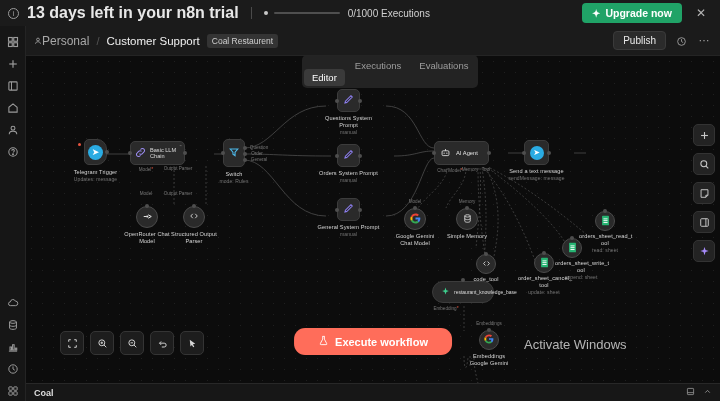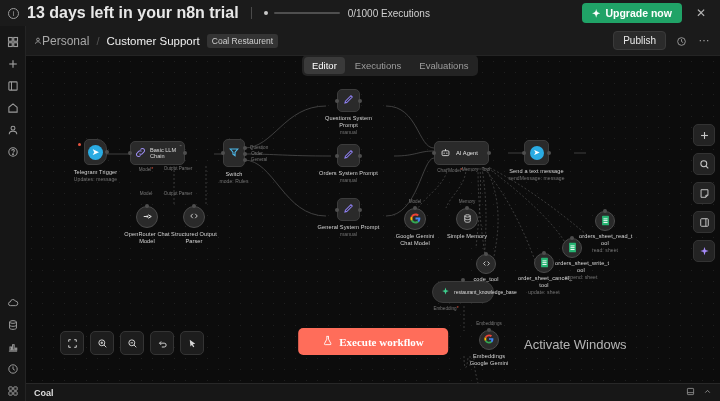--- a/index.html
+++ b/index.html
@@ -80,21 +80,21 @@
   
   .tabs {
     position: absolute; top: 55px; left: 302px; z-index: 24;
     background: #232323; border-radius: 5px; padding: 2px;
     display: flex; gap: 2px;
   }
   .tab {
     font-size: 9.5px; color: #9d9d9d; padding: 3px 8px;
     border-radius: 4px; cursor: pointer; white-space: nowrap;
   }
-  .tab.active { background: #3a3a3a; color: #fff; }
+  .tab.active { background: #3a3a3a; color: #fff; margin-top: 12px; }
 
   
   .canvas {
     position: absolute; top: 56px; left: 26px; width: 694px; height: 327px;
     background: #0c0c0c;
     background-image: radial-gradient(#1f1f1f 0.7px, transparent 0.7px);
     background-size: 11px 11px;
     overflow: hidden; z-index: 10;
   }
   .edges { position: absolute; inset: 0; width: 694px; height: 327px; }
@@ -157,24 +157,24 @@
   }
   .cc-btn {
     width: 24px; height: 24px; background: #1d1d1d; border: 1px solid #343434;
     border-radius: 5px; display: flex; align-items: center; justify-content: center;
     color: #d5d5d5; cursor: pointer;
   }
   .cc-btn svg { width: 11px; height: 11px; }
 
   .exec-btn {
     position: absolute; bottom: 28px; left: 50%; transform: translateX(-50%);
-    background: #ff6d5a; color: #fff; border: none; border-radius: 5px;
+    background: #ff6d5a; color: #fff; border: none; border-radius: 11px;
     font-size: 11px; font-weight: bold; padding: 7px 24px; cursor: pointer;
     display: flex; align-items: center; gap: 6px; z-index: 22;
-    font-family: Liberation Serif, serif;
+    font-family: Liberation Sans, sans-serif;
   }
 
   
   .watermark {
     position: absolute; right: 28px; bottom: 30px; text-align: left;
     color: #d2d2d2; z-index: 21; opacity: .85; width: 168px;
   }
   .wm-title { font-size: 13px; line-height: 16px; }
   .wm-sub { font-size: 9px; color: #c0c0c0; line-height: 13px; }
 

